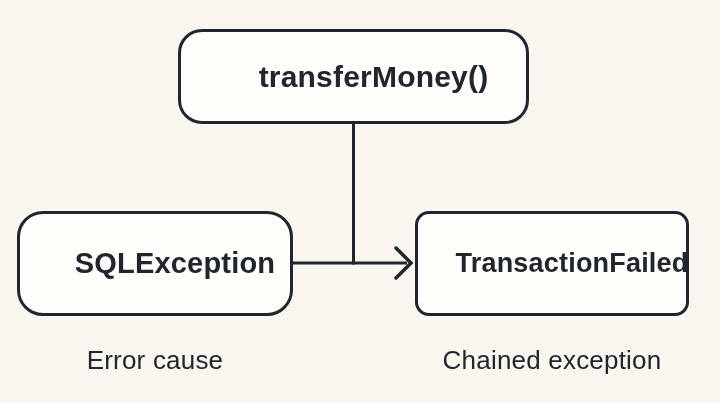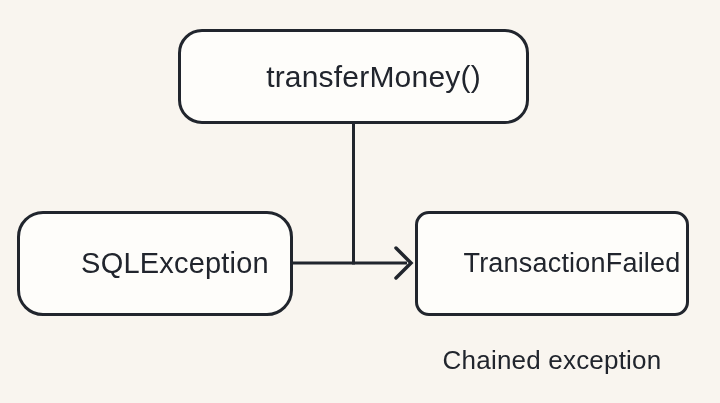--- a/index.html
+++ b/index.html
@@ -24,21 +24,21 @@
   .node {
     position: absolute;
     background: #fefdfa;
     border: 3px solid #21252d;
     border-radius: 24px;
     display: flex;
     flex-direction: column;
     align-items: center;
     justify-content: center;
     text-align: center;
-    font-weight: 400;
+    font-weight: 700;
     letter-spacing: 0.2px;
     padding-left: 40px;
   }
   .node-top {
     left: 178px; top: 29px;
     width: 351px; height: 95px;
     font-size: 30px;
   }
   .node-left {
     left: 17px; top: 211px;
@@ -83,16 +83,17 @@
   </div>
 
   <div class="node node-left">
     <span class="node-label-line">SQLException</span>
   </div>
 
   <div class="node node-right">
     <span class="node-label-line">TransactionFailed</span>
   </div>
 
+  <div class="caption caption-left">Error cause</div>
 
   <div class="caption caption-right">Chained exception</div>
 
 </div>
 
 </body></html>

